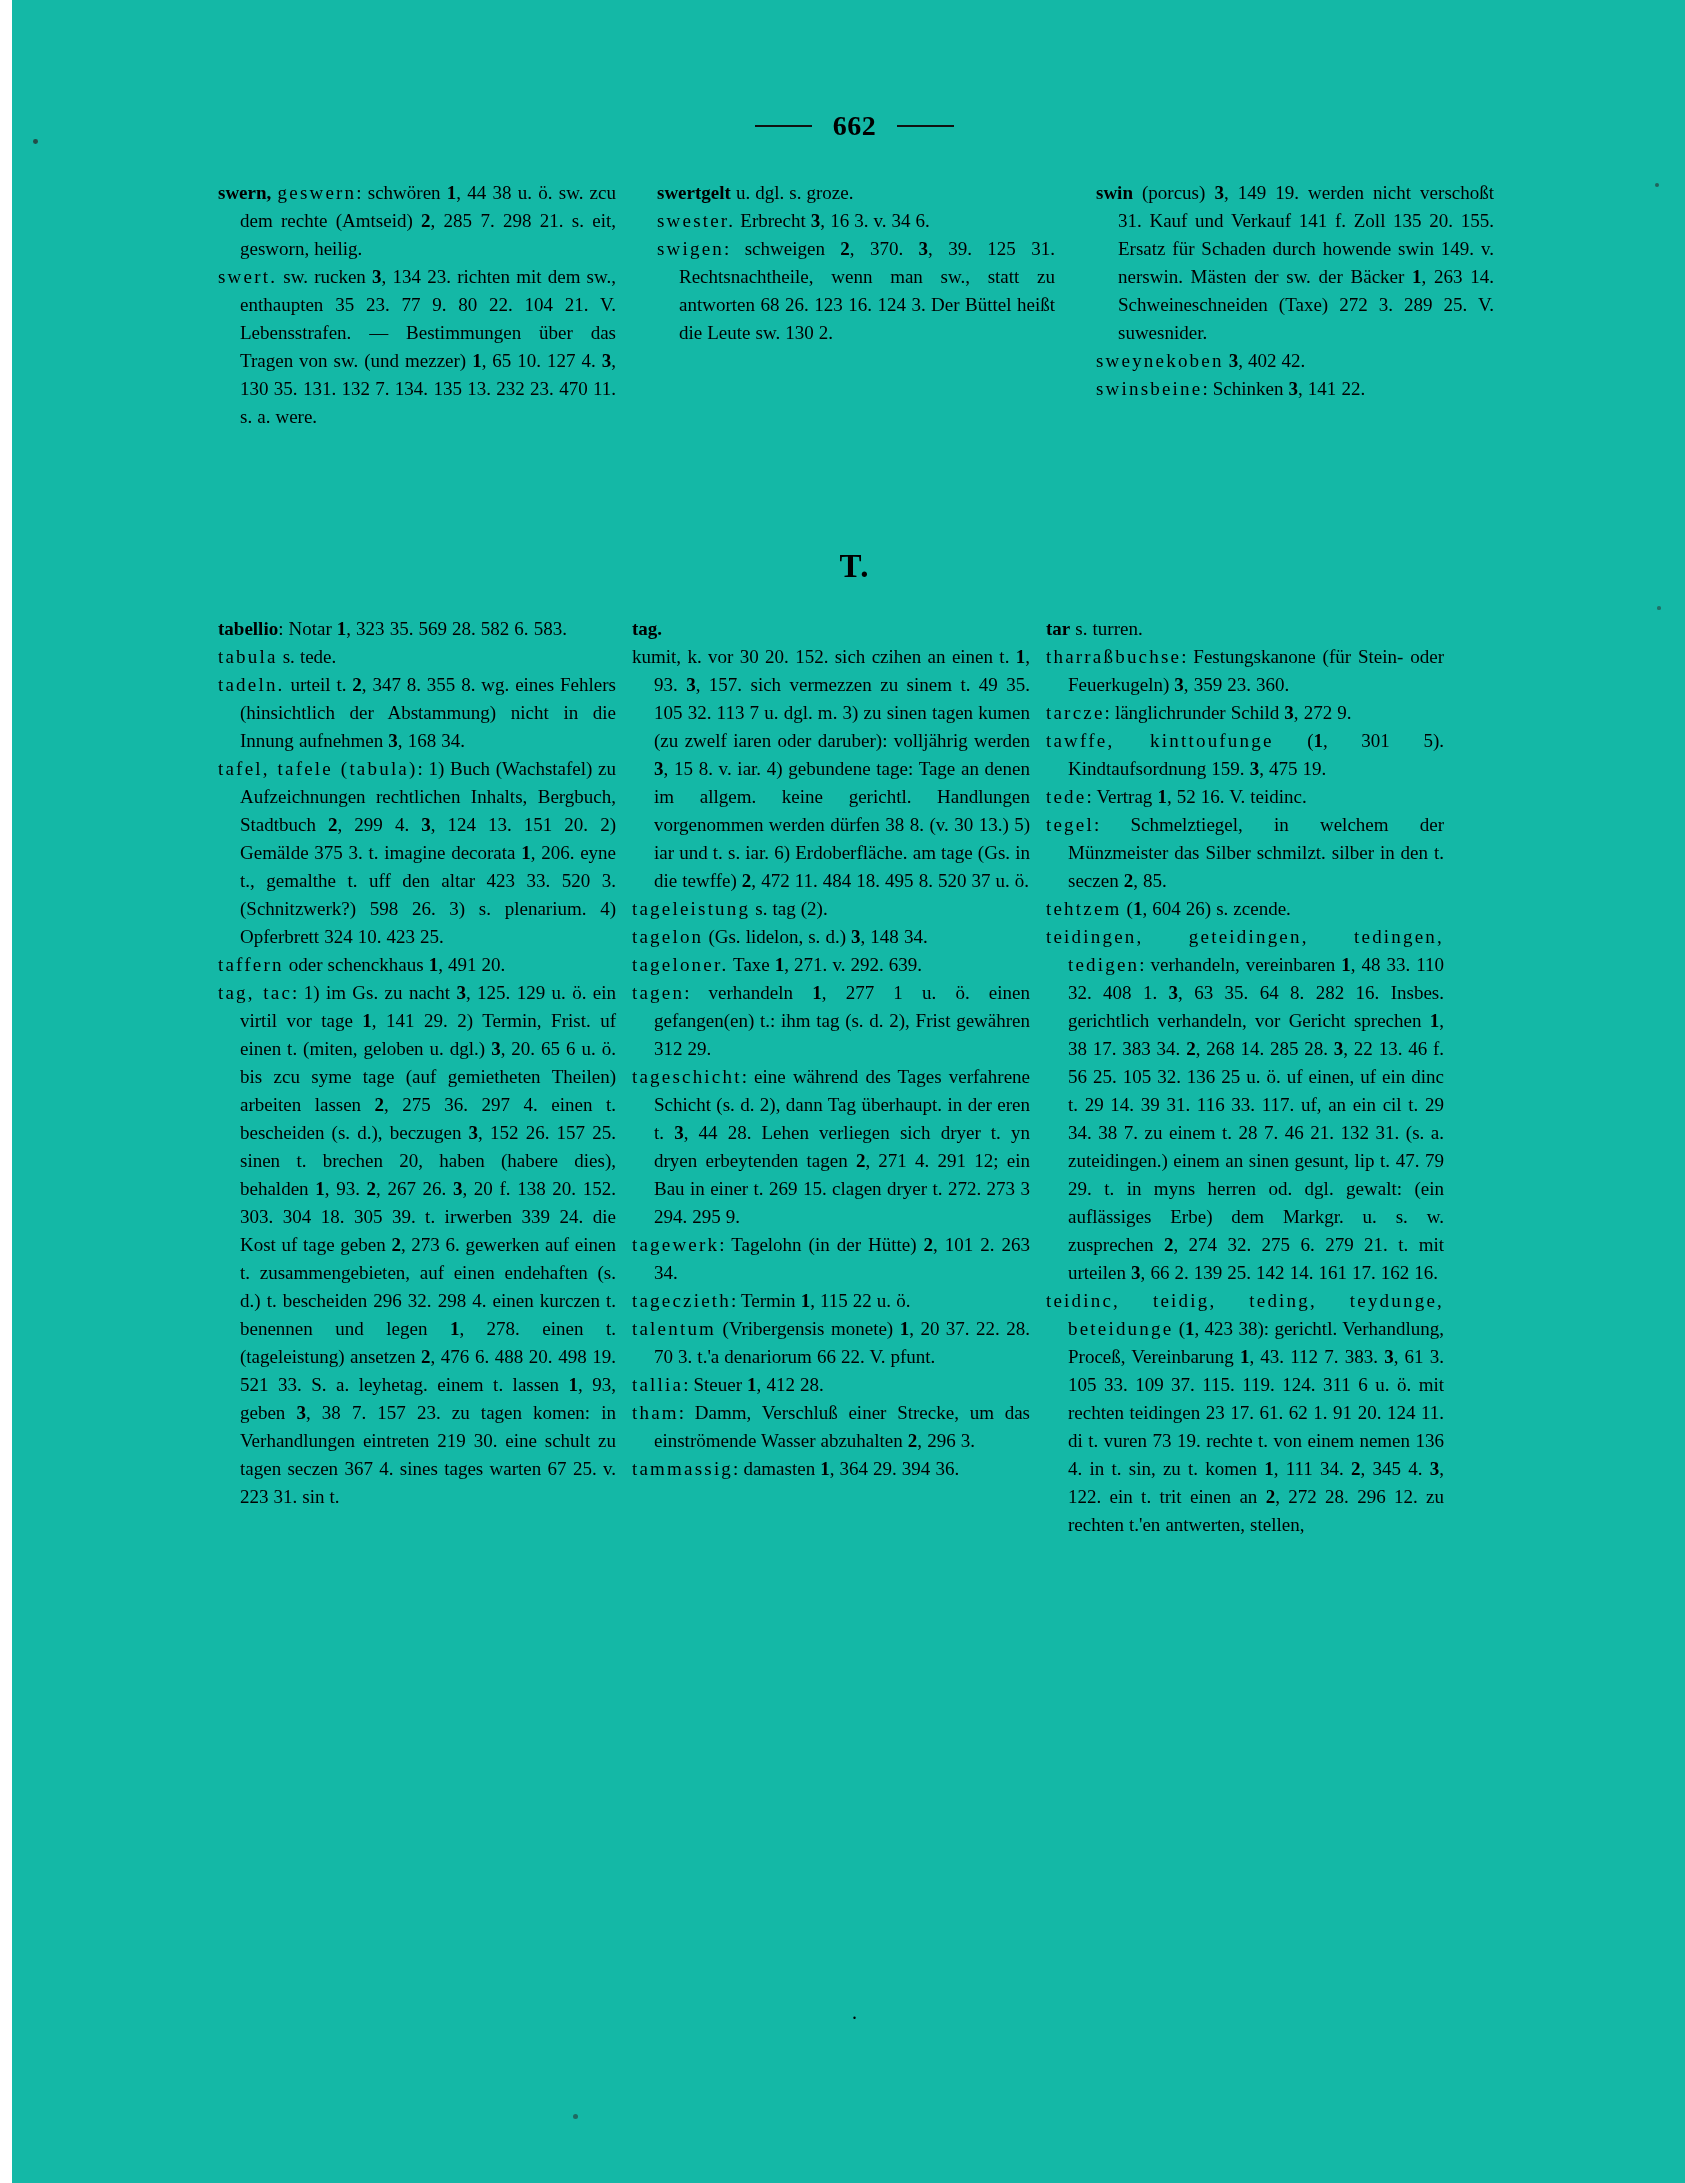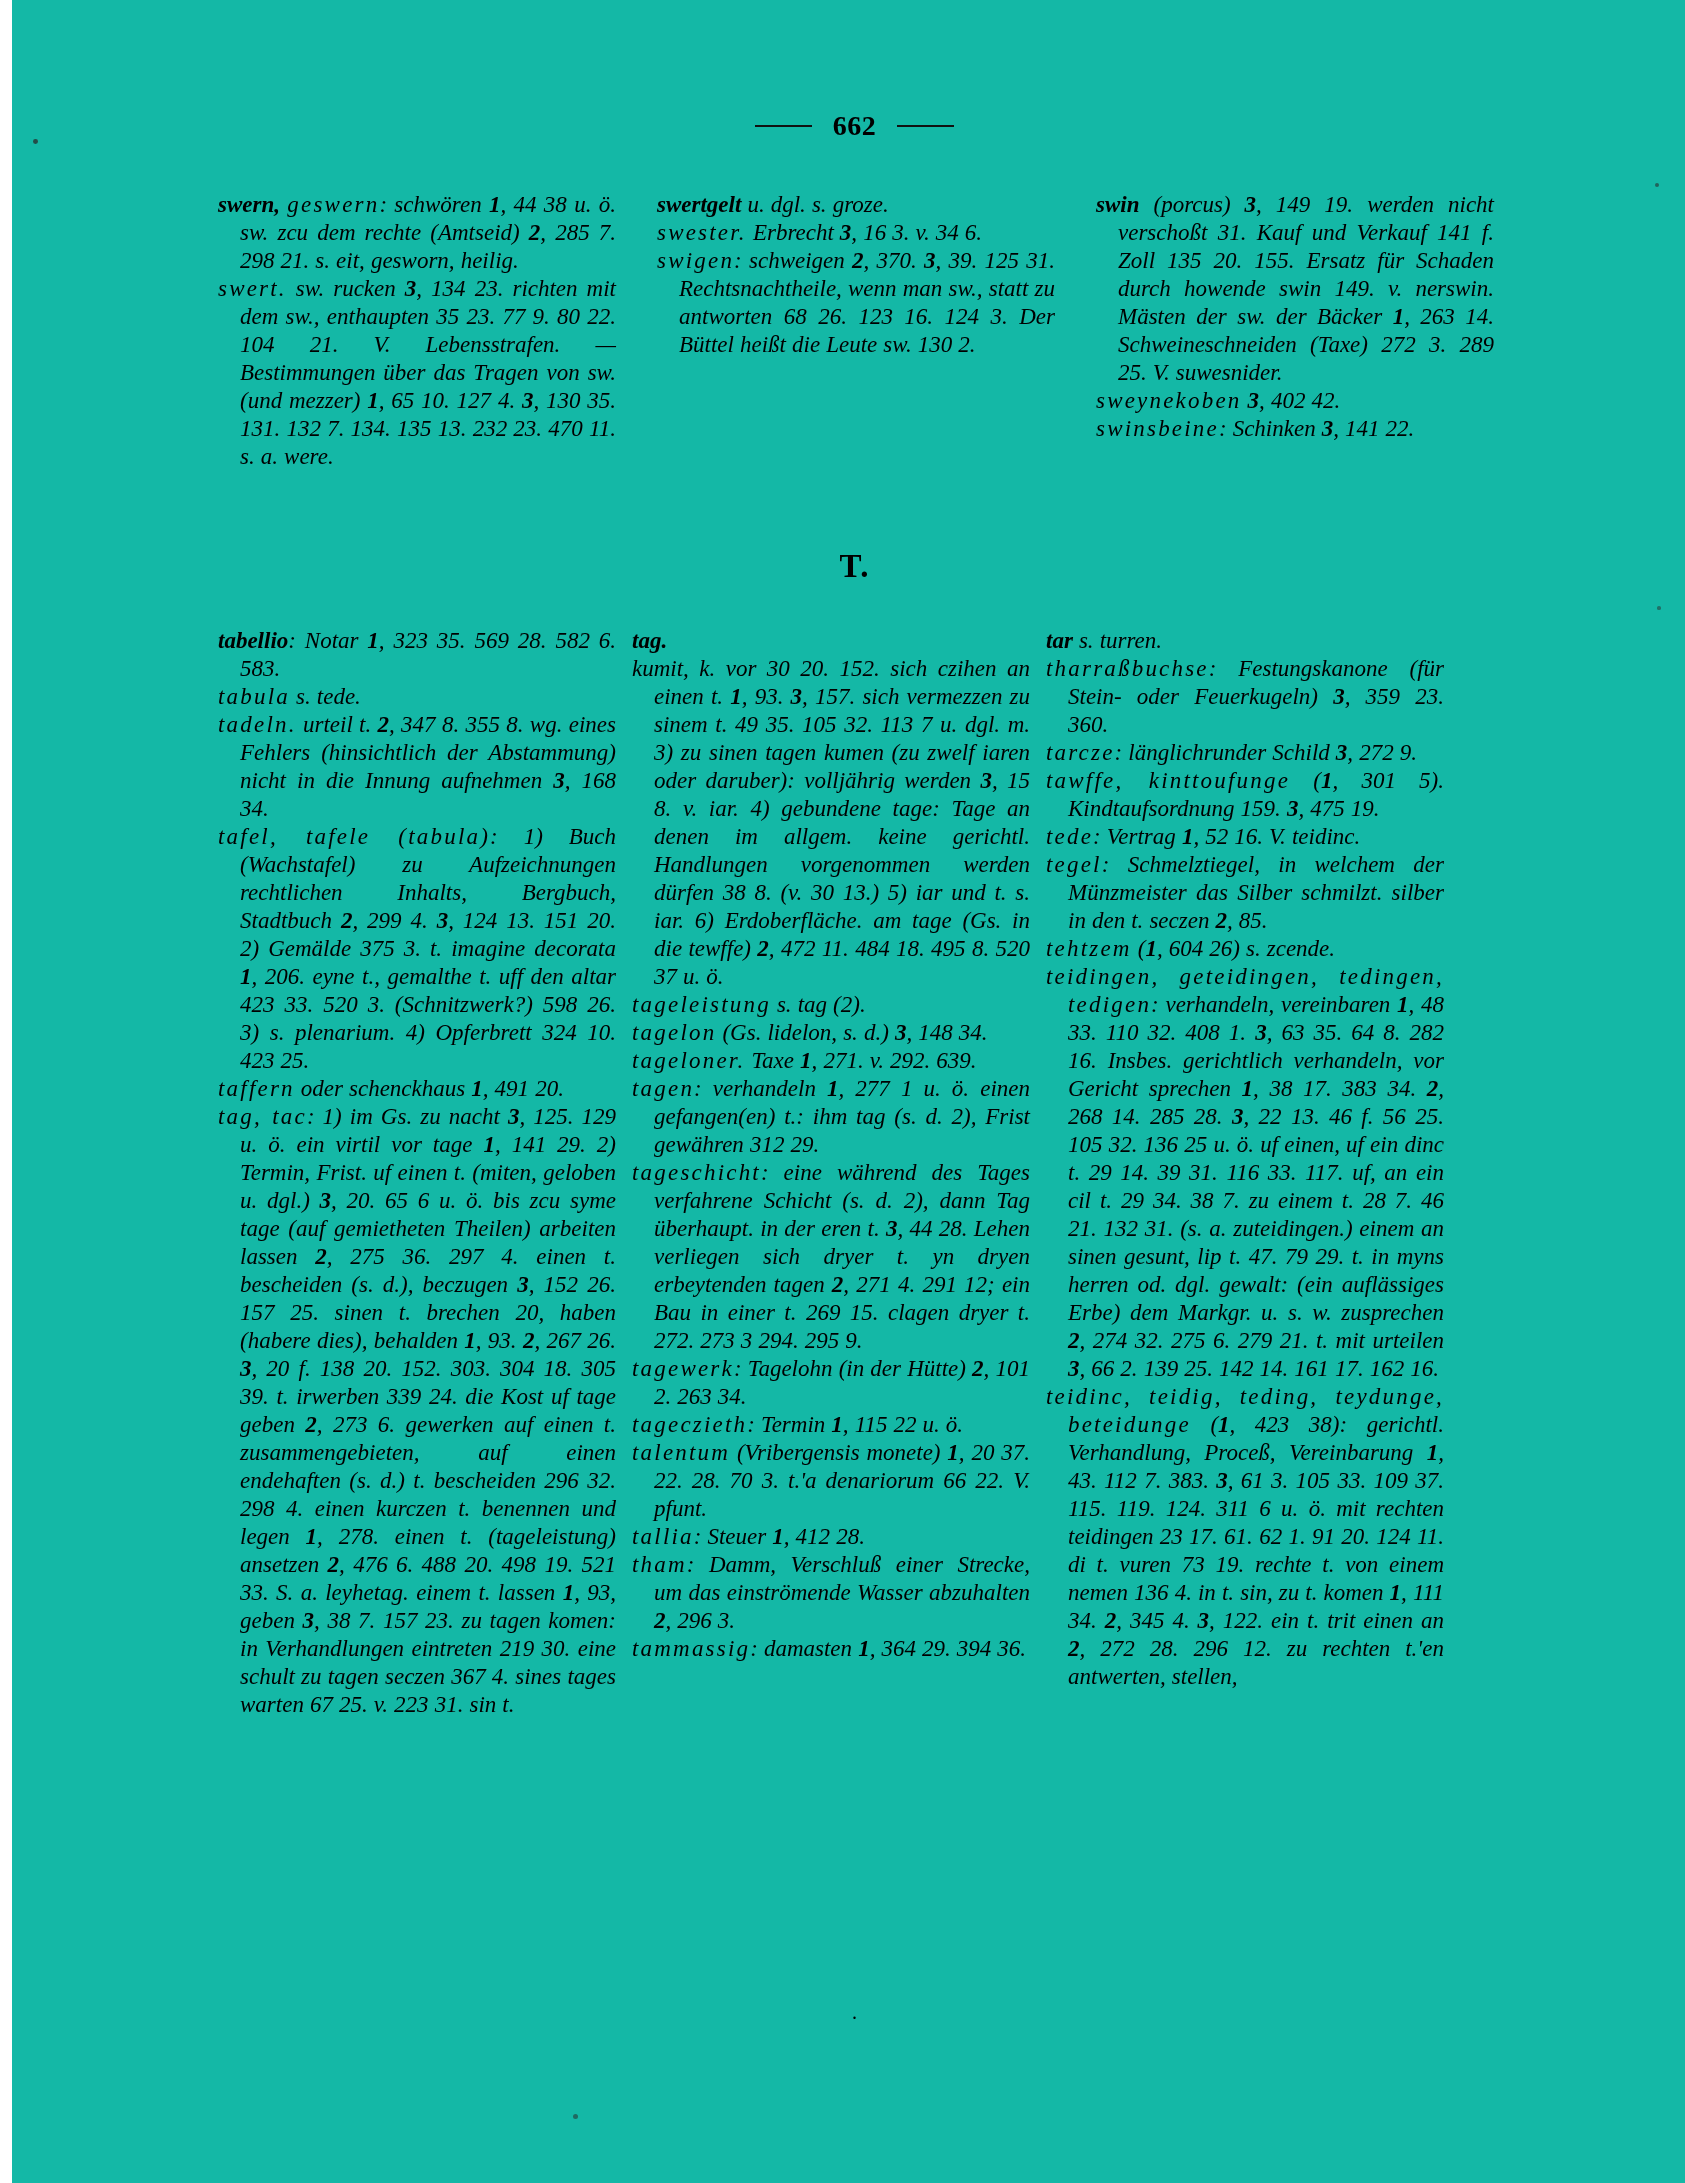--- a/index.html
+++ b/index.html
@@ -71,32 +71,31 @@
   }
   .band-top { top: 175px; }
   .band-main { top: 611px; gap: 16px; }
 
   .col {
     width: 398px;
     flex: 0 0 398px;
   }
 
   .entry {
-    margin: 16px 0 0 0;
+    margin: 4px 0 0 0;
     padding: 0;
-    font-size: 23px;
+    font-size: 19px;
     line-height: 28px;
     text-indent: -22px;
     padding-left: 22px;
     text-align: justify;
     text-align-last: left;
     word-spacing: 0.3px;
     -webkit-hyphens: none;
     hyphens: none;
-    font-style: italic;
   }
   .entry + .entry { margin-top: 0; }
 
   
   .hw-bold {
     font-weight: 700;
   }
   .hw-spaced {
     letter-spacing: 2.2px;
   }

